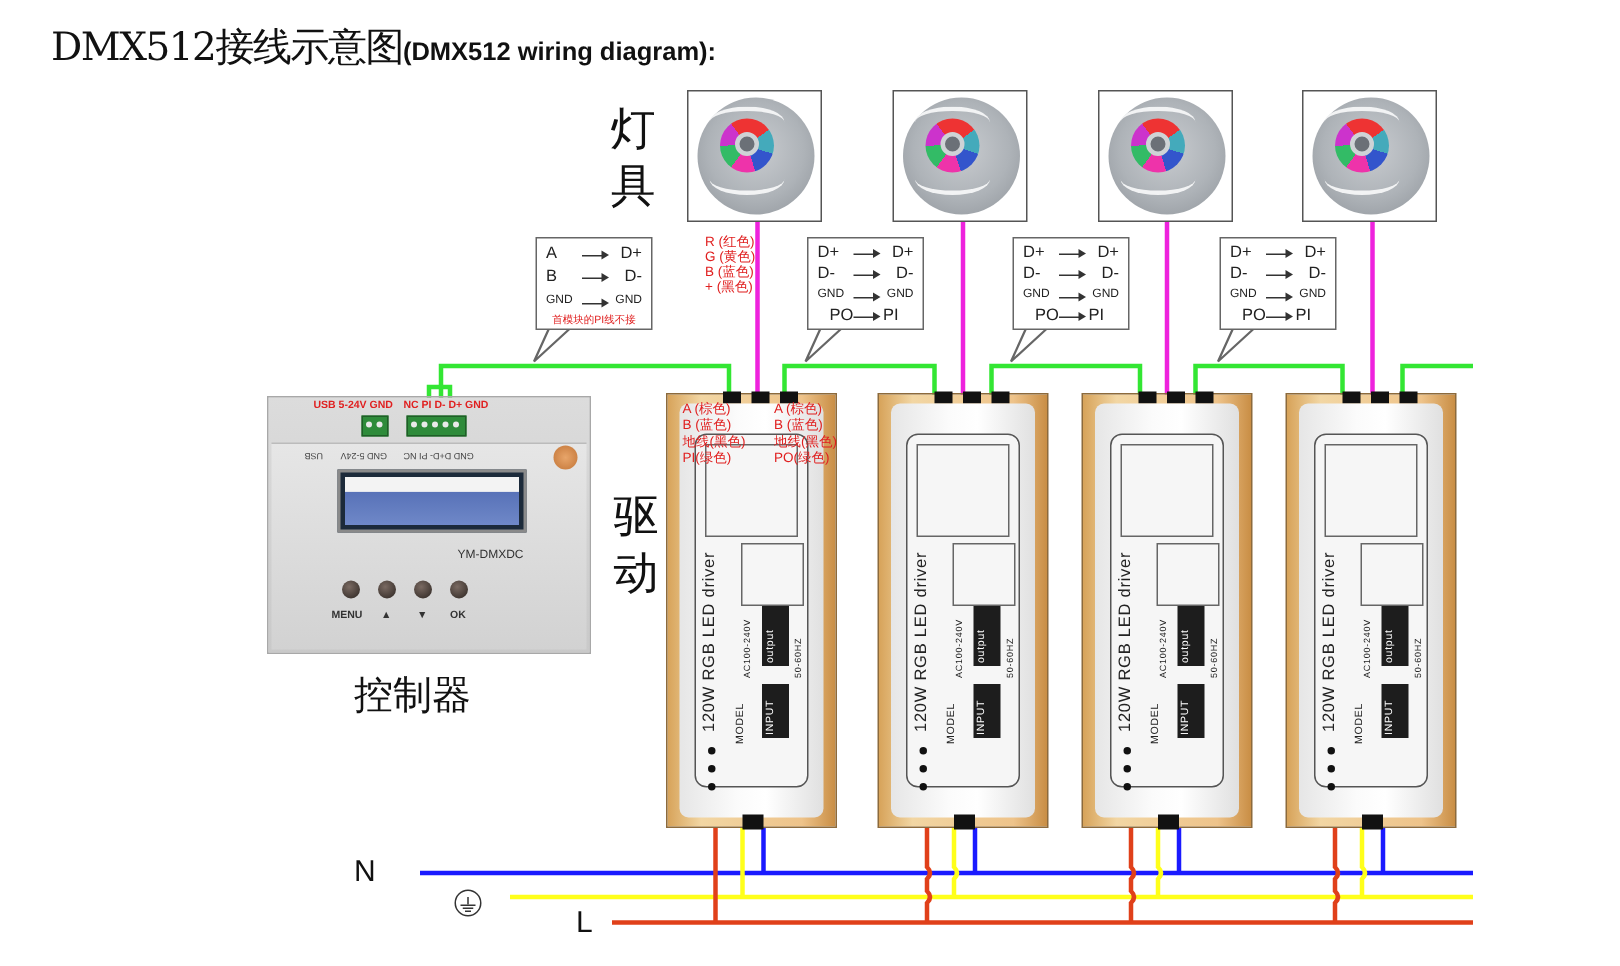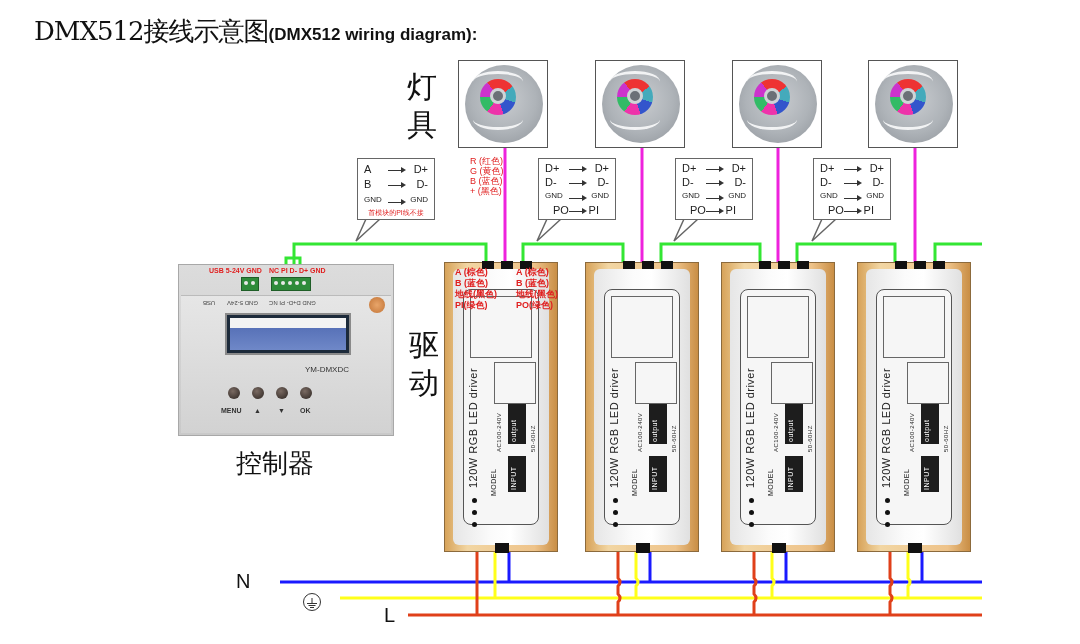--- a/index.html
+++ b/index.html
@@ -47,21 +47,21 @@
   .driver { position:absolute; width:114px; height:290px; background:linear-gradient(90deg,#d7a35a,#f2d6a3 20%,#eec38a 80%,#c98e45); border:1px solid #8c6a3c; box-sizing:border-box; }
   .driver .body { position:absolute; left:8px; top:6px; right:8px; bottom:6px; background:linear-gradient(90deg,#e6e6e6,#fbfbfb 40%,#ffffff 60%,#e0e0e0); border-radius:6px; }
   .driver .lbl { position:absolute; left:18px; top:26px; right:18px; bottom:26px; border:1.5px solid #555; border-radius:8px; background:#f6f6f6; }
   .driver .vtxt { position:absolute; left:2px; top:120px; transform:rotate(-90deg); transform-origin:left top; font-size:11px; color:#222; white-space:nowrap; font-family:"Liberation Sans", sans-serif; letter-spacing:0.5px; }
   .driver .blk { position:absolute; background:#1d1d1d; }
   .driver .grid { position:absolute; border:1px solid #666; }
   .driver .plug { position:absolute; width:12px; height:8px; background:#111; top:-2px; }
   .driver .plugb { position:absolute; width:14px; height:10px; background:#111; bottom:-2px; }
   .driver .dot { position:absolute; width:5px; height:5px; border-radius:50%; background:#111; }
 
-  .drvnote { position:absolute; font-size:9px; color:#e02020; line-height:11px; font-family:"Liberation Sans", sans-serif; white-space:nowrap;font-weight:bold; }
+  .drvnote { position:absolute; font-size:9px; color:#e02020; line-height:11px; font-family:"Liberation Sans", sans-serif; white-space:nowrap; }
   .pwr-label { position:absolute; font-size:20px; color:#111; font-family:"Liberation Sans", sans-serif; }
   .ground-icon { position:absolute; left:303px; top:593px; width:18px; height:18px; border:1px solid #333; border-radius:50%; box-sizing:border-box; }
   .ground-icon i { position:absolute; left:50%; transform:translateX(-50%); height:1px; background:#333; }
 </style>
 </head>
 <body>
 
 <div class="title">
   <span class="cn">DMX512接线示意图</span><span class="en">(DMX512 wiring diagram):</span>
 </div>

